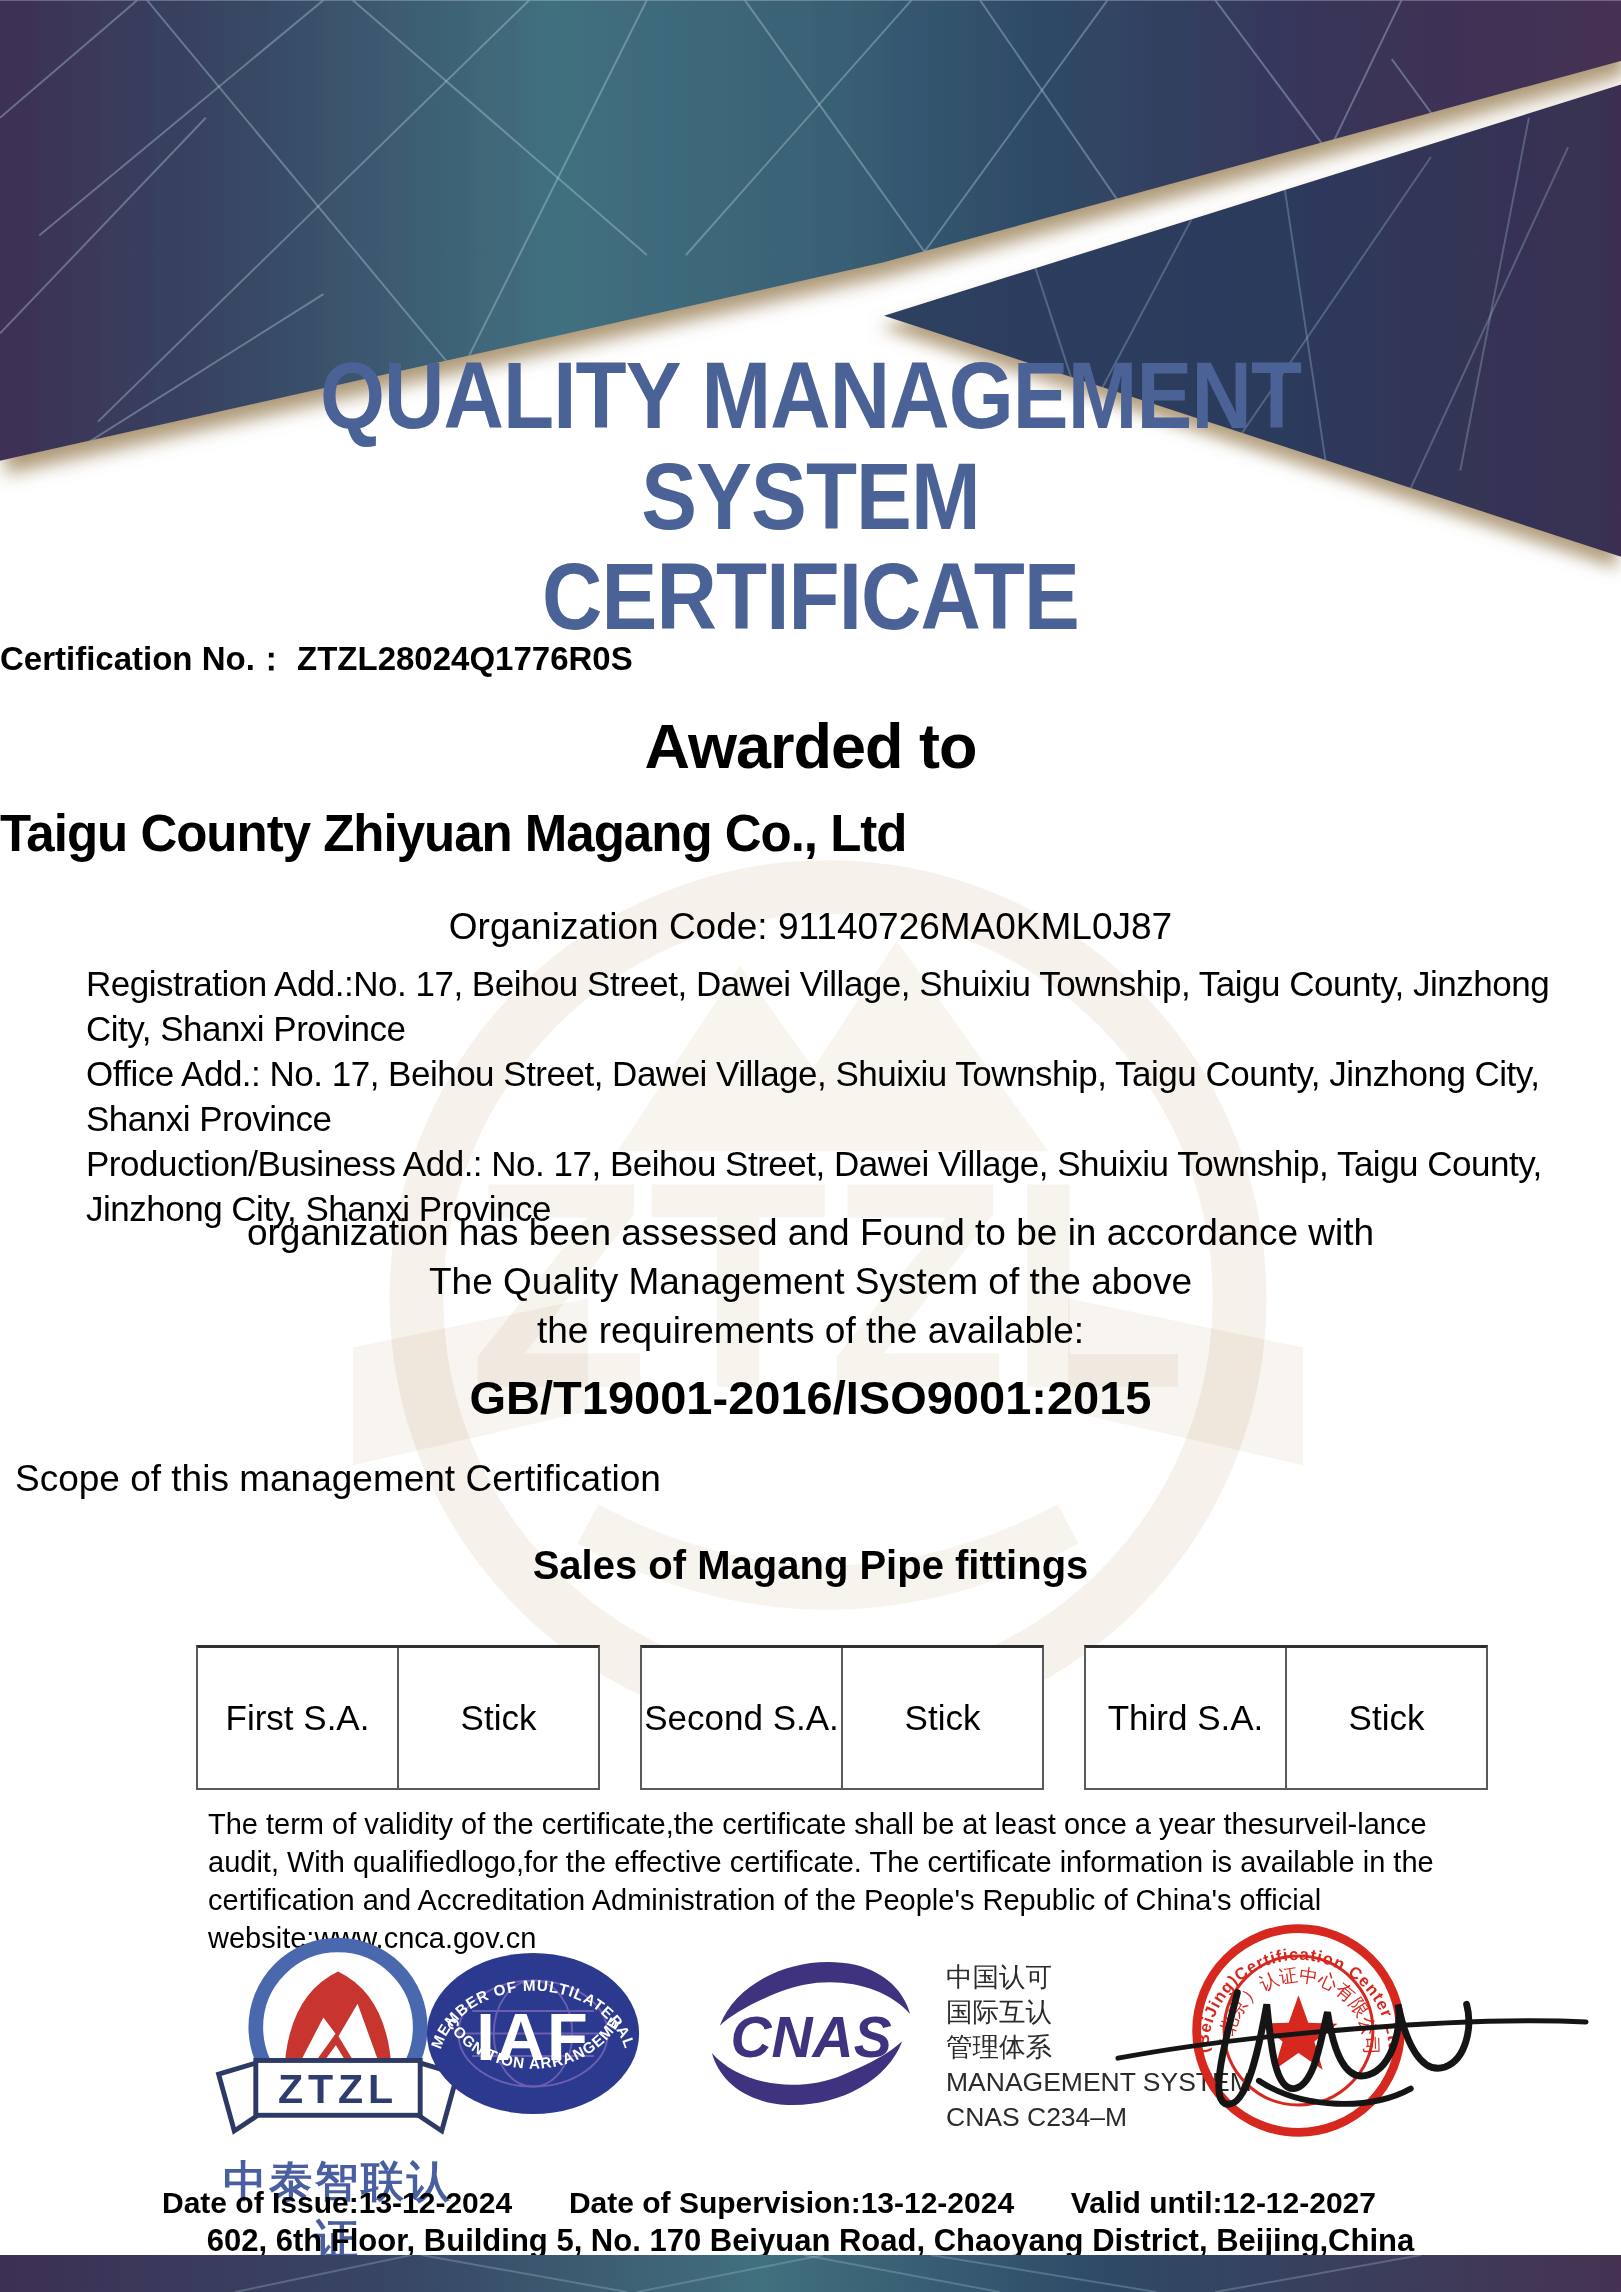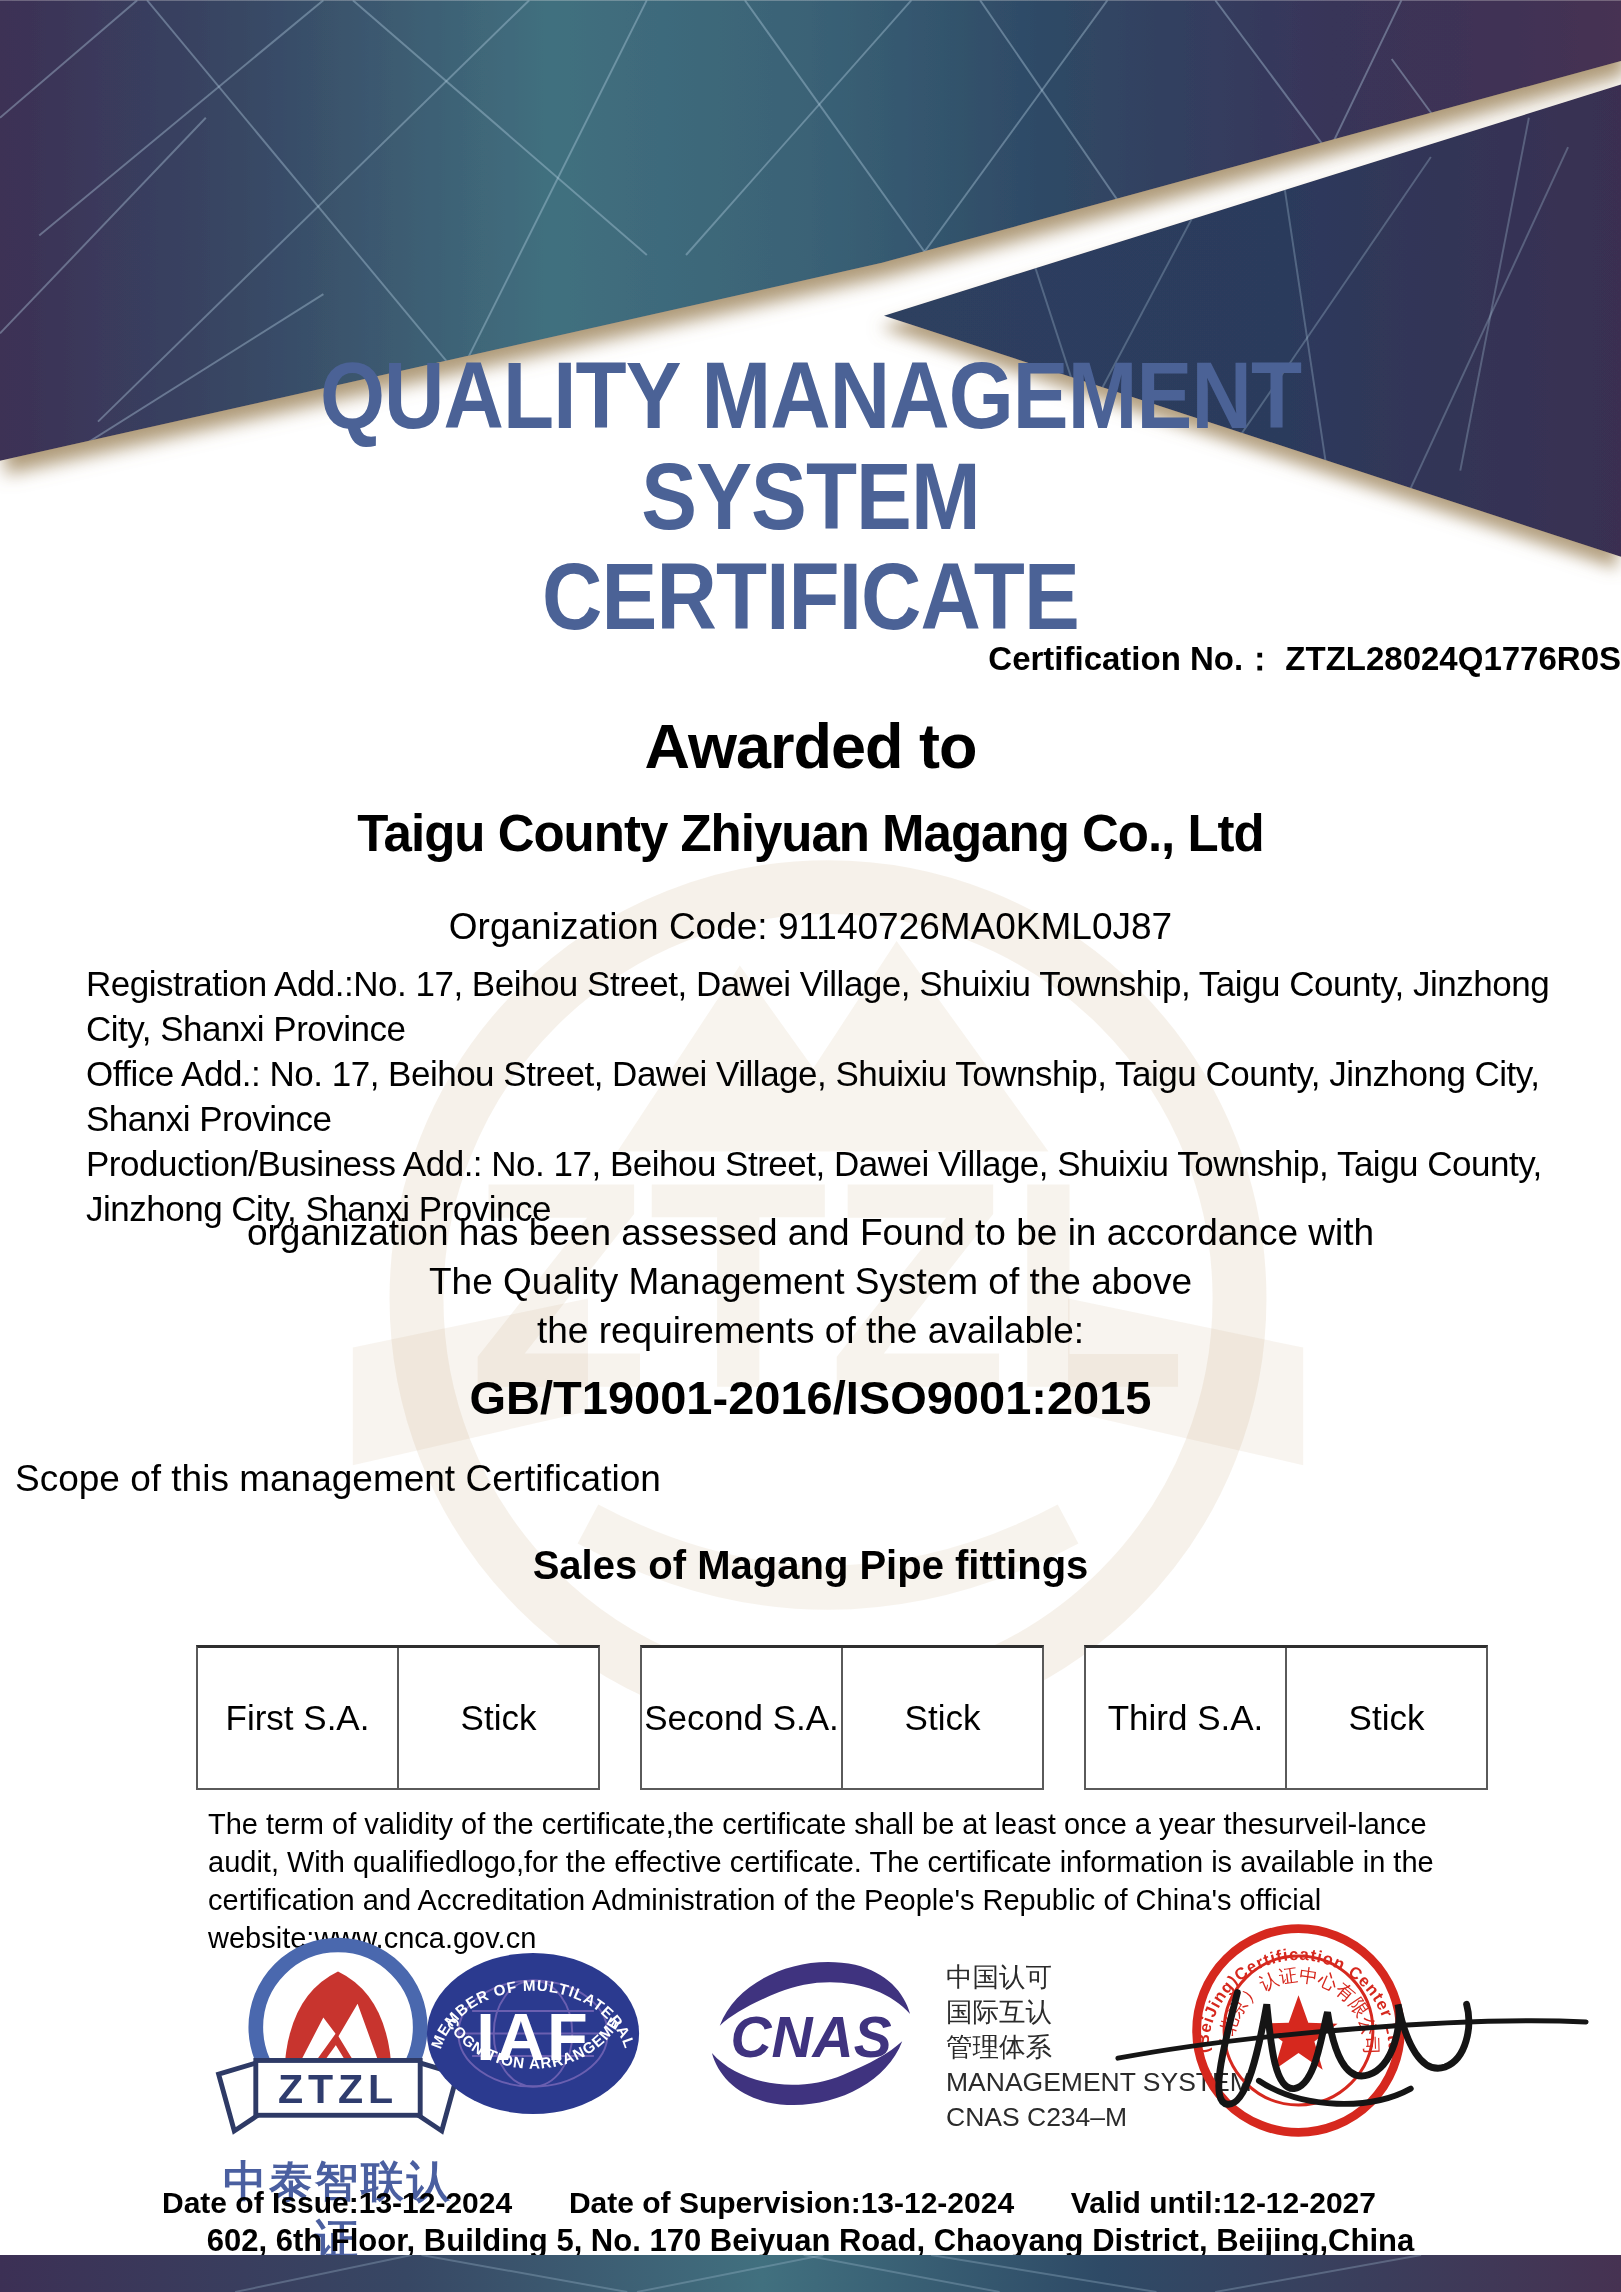--- a/index.html
+++ b/index.html
@@ -15,28 +15,28 @@
   
   #watermark{position:absolute;left:294px;top:838px;pointer-events:none;}
   
   .title{
     position:absolute;top:345px;left:0;width:100%;text-align:center;
     font-weight:700;color:#4b6296;font-size:95px;line-height:1.06;
     transform:scaleX(.88);letter-spacing:-1px;
   }
   .cert-no{
     position:absolute;top:637px;left:0;width:100%;box-sizing:border-box;
-    text-align:right;font-size:33px;font-weight:700;color:#000;
+    text-align:left;font-size:33px;font-weight:700;color:#000;
   }
   .awarded{
     position:absolute;top:710px;left:0;width:100%;text-align:center;
     font-size:63px;font-weight:700;color:#000;letter-spacing:-1px;
   }
   .company{
-    position:absolute;top:804px;left:0;width:100%;text-align:center;
+    position:absolute;top:804px;left:0;width:100%;text-align:left;
     font-size:51px;font-weight:700;color:#000;letter-spacing:-1px;
   }
   .orgcode{
     position:absolute;top:906px;left:0;width:100%;text-align:center;
     font-size:37px;color:#000;
   }
   .addresses{
     position:absolute;top:961px;left:86px;width:1470px;
     font-size:35px;line-height:45px;letter-spacing:-0.5px;color:#000;
   }

